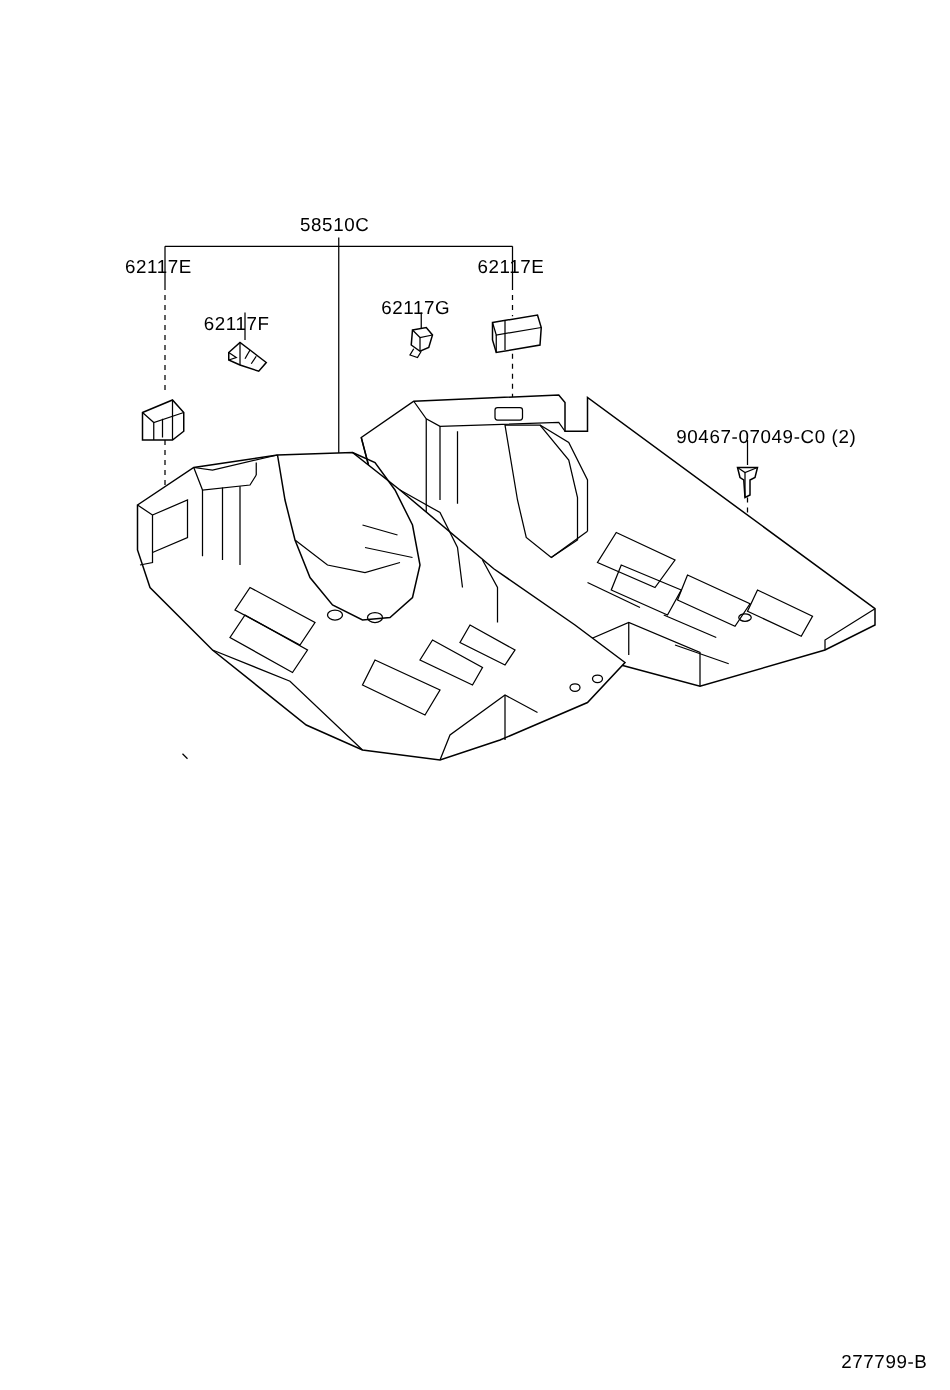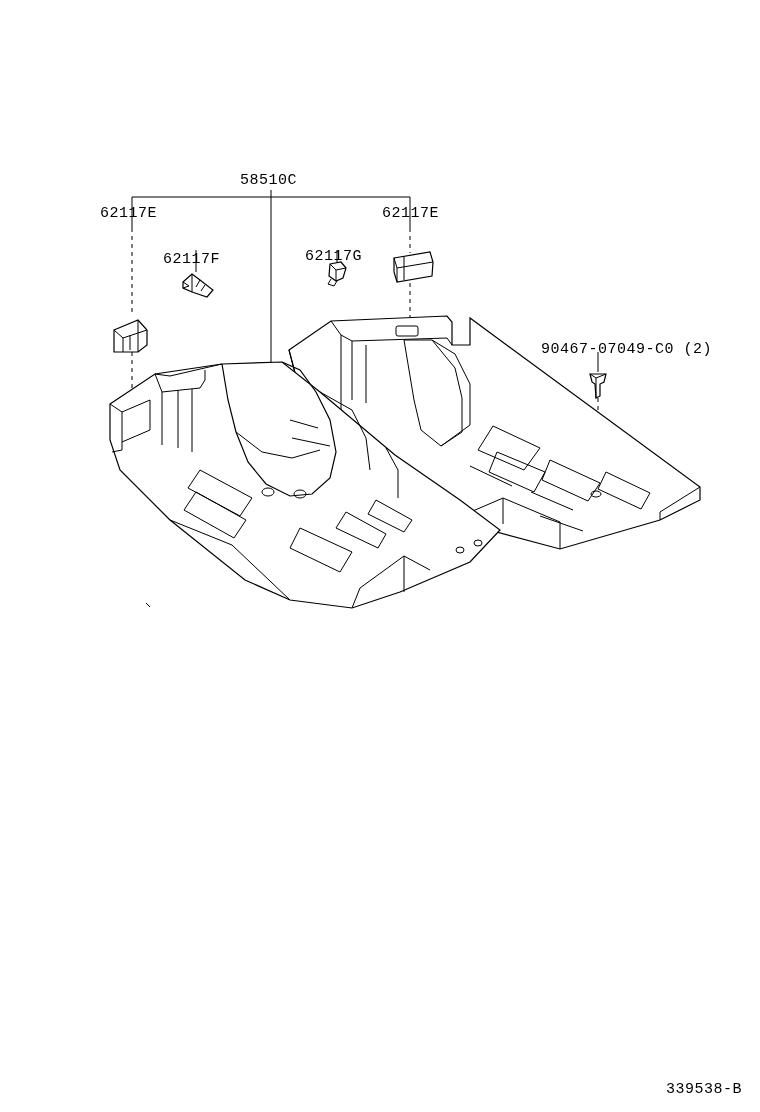--- a/index.html
+++ b/index.html
@@ -17,21 +17,21 @@
   }
   #diagram-root {
     position: absolute;
     left: 0;
     top: 0;
     width: 760px;
     height: 1112px;
   }
   .label {
     position: absolute;
-    font-family: Liberation Mono, monospace;
+    font-family: Liberation Sans, sans-serif;
     font-size: 15px;
     letter-spacing: 0.5px;
     color: #000000;
     white-space: nowrap;
   }
   #footer-code {
     position: absolute;
     right: 18px;
     bottom: 14px;
     font-size: 15px;
@@ -170,19 +170,19 @@
       <path class="ln-thin" d="M596 378 L596 398"></path>
     </g>
 
     <rect class="ln-thin" x="396" y="326" width="22" height="10" rx="2"></rect>
 
   </svg>
 
   <div class="label" style="left:100px; top:205px;">62117E</div>
   <div class="label" style="left:163px; top:251px;">62117F</div>
   <div class="label" style="left:240px; top:172px;">58510C</div>
-  <div class="label" style="left:305px; top:248px;">62117G</div>
+  <div class="label" style="left:305px; top:238px;">62117G</div>
   <div class="label" style="left:382px; top:205px;">62117E</div>
   <div class="label" style="left:541px; top:341px;text-align:center;">90467-07049-C0 (2)</div>
 
-  <div id="footer-code" class="label">339538-B</div>
+  <div id="footer-code" class="label">277799-B</div>
 
 </div>
 
 </body></html>

